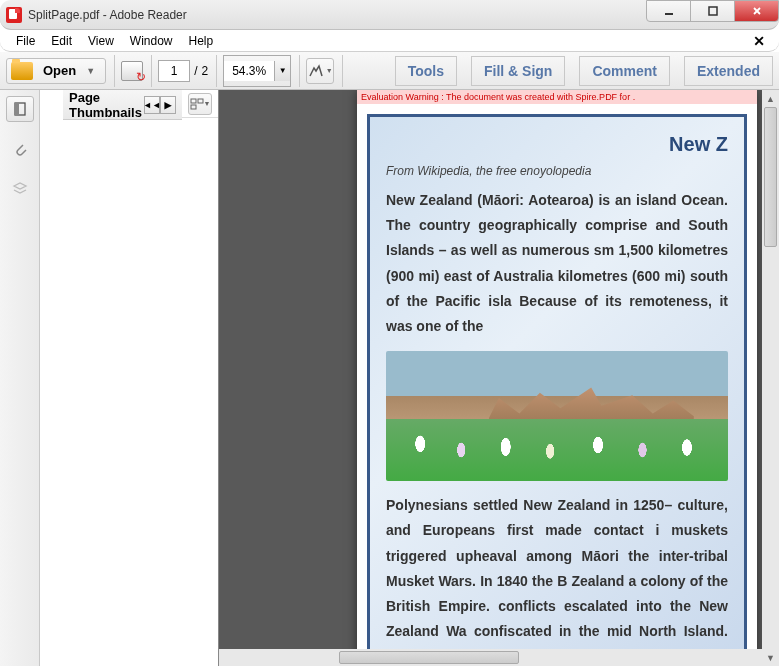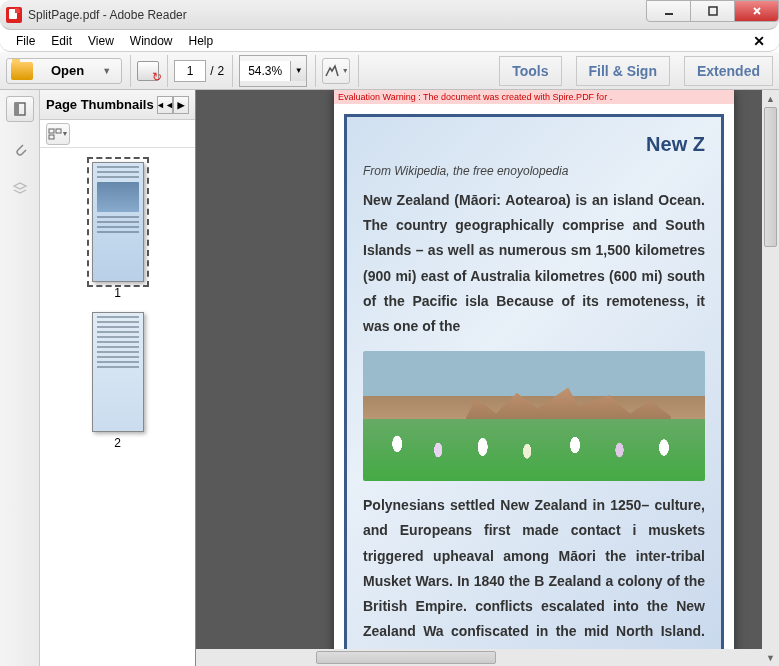--- a/index.html
+++ b/index.html
@@ -19,42 +19,42 @@
 
 
 .menubar { height: 22px; display: flex; align-items: center; padding: 0 8px; border-bottom: 1px solid #d0d0d0; font-size: 12px; border-radius: 10px; }
 .menubar-item { padding: 2px 8px; cursor: default; }
 .menubar-close { margin-left: auto; font-size: 14px; font-weight: bold; padding: 0 6px; }
 
 
 .toolbar { height: 38px; background: linear-gradient(#f8f8f8, #e8e8e8); border-bottom: 1px solid #c0c0c0; display: flex; align-items: center; padding: 0 6px; gap: 6px; }
 .tool-group { display: flex; align-items: center; gap: 4px; border-right: 1px solid #c8c8c8; padding-right: 8px; height: 32px; }
 .tool-group:last-child { border-right: none; }
-.open-btn { display: flex; align-items: center; gap: 18px; padding: 3px 10px 3px 4px; border: 1px solid #c0c0c0; border-radius: 3px; background: linear-gradient(#fafafa, #ececec); }
+.open-btn { display: flex; align-items: center; gap: 10px; padding: 3px 10px 3px 4px; border: 1px solid #c0c0c0; border-radius: 3px; background: linear-gradient(#fafafa, #ececec); }
 .folder-icon { width: 22px; height: 18px; background: linear-gradient(#fc6, #d90); border-radius: 2px; position: relative; }
 .folder-icon::before { content: ""; position: absolute; top: -3px; left: 1px; width: 8px; height: 4px; background: #fc6; border-radius: 1px 1px 0 0; }
 .convert-icon { width: 22px; height: 20px; background: linear-gradient(#fff, #ddd); border: 1px solid #999; border-radius: 2px; position: relative; }
 .convert-icon::after { content: "↻"; position: absolute; right: -4px; bottom: -4px; font-size: 12px; color: #d22; }
 .pageno { display: flex; align-items: center; gap: 4px; font-size: 12px; }
 .pageno input { width: 32px; height: 22px; text-align: center; border: 1px solid #aaa; font-size: 12px; }
 .zoom-select { height: 32px; border: 1px solid #aaa; display: flex; align-items: center; }
 .zoom-select input { width: 50px; height: 20px; border: none; text-align: center; font-size: 12px; }
 .zoom-select .dd { width: 16px; height: 20px; border-left: 1px solid #aaa; display: flex; align-items: center; justify-content: center; background: linear-gradient(#f4f4f4, #e0e0e0); }
 .tool-icon-btn { width: 28px; height: 26px; border: 1px solid #c0c0c0; border-radius: 3px; background: linear-gradient(#fafafa, #ececec); display: flex; align-items: center; justify-content: center; }
 .right-tools { margin-left: auto; display: flex; gap: 14px; }
 .panel-btn { padding: 6px 12px; font-size: 14px; font-weight: 600; color: #5878a8; background: linear-gradient(#f6f6f6, #eaeaea); border: 1px solid #c8c8c8; }
 
 
 .main { display: flex; height: calc(666px - 30px - 22px - 38px); }
 .left-rail { width: 40px; background: linear-gradient(90deg, #f4f4f4, #eaeaea); border-right: 1px solid #c8c8c8; display: flex; flex-direction: column; align-items: center; padding-top: 6px; gap: 14px; }
 .rail-btn { width: 28px; height: 26px; display: flex; align-items: center; justify-content: center; border: 1px solid transparent; border-radius: 3px; }
 .rail-btn.active { background: linear-gradient(#fafafa, #e6e6e6); border-color: #bbb; }
 
 
-.thumbs-panel { width: 156px; background: #fff; border-right: 1px solid #888; display: flex; flex-direction: column; }
+.thumbs-panel { width: 156px; background: #fff; border-right: 1px solid #888; display: flex; flex-direction: row; margin-left: 23px; }
 .thumbs-header { height: 30px; background: linear-gradient(#f6f6f6, #e8e8e8); border-bottom: 1px solid #ccc; display: flex; align-items: center; padding: 0 6px; font-size: 13px; font-weight: 600; }
 .thumbs-header-nav { margin-left: auto; display: flex; }
 .hnav-btn { width: 16px; height: 18px; border: 1px solid #aaa; background: linear-gradient(#fafafa, #e8e8e8); display: flex; align-items: center; justify-content: center; font-size: 9px; }
 .thumbs-toolbar { height: 28px; border-bottom: 1px solid #ddd; display: flex; align-items: center; padding: 0 6px; gap: 4px; }
 .thumbs-list { flex: 1; overflow-y: auto; padding: 10px 0; display: flex; flex-direction: column; align-items: center; gap: 4px; }
 .thumb-item { display: flex; flex-direction: column; align-items: center; gap: 4px; padding: 4px; }
 .thumb-item.selected .thumb-page { outline: 2px dashed #555; outline-offset: 3px; }
 .thumb-page { width: 52px; height: 120px; background: linear-gradient(#d4e4f4, #b8d0e8); border: 1px solid #888; box-shadow: 2px 2px 4px rgba(0,0,0,0.3); position: relative; overflow: hidden; }
 .thumb-page .tline { height: 2px; background: #345; margin: 3px 4px; opacity: 0.4; }
 .thumb-page .timg { margin: 4px; height: 30px; background: linear-gradient(#68a, #8ac); border-radius: 1px; }
@@ -147,20 +147,21 @@
     <div class="tool-icon-btn">
       <svg width="16" height="14" viewBox="0 0 16 14">
           <path d="M2 12 L6 4 L8 7 L11 2 L14 12" fill="none" stroke="#555" stroke-width="1.5"></path>
         </svg>
       <span style="font-size:7px;color:#666;margin-left:2px;">▼</span>
     </div>
   </div>
   <div class="right-tools">
     <div class="panel-btn">Tools</div>
     <div class="panel-btn">Fill &amp; Sign</div>
+    <div class="panel-btn">Comment</div>
     <div class="panel-btn">Extended</div>
   </div>
 </div>
 
 <div class="main">
 
   <div class="left-rail">
     <div class="rail-btn active">
       <svg width="16" height="16" viewBox="0 0 16 16">
           <rect x="3" y="2" width="10" height="12" fill="none" stroke="#555" stroke-width="1.3"></rect>

